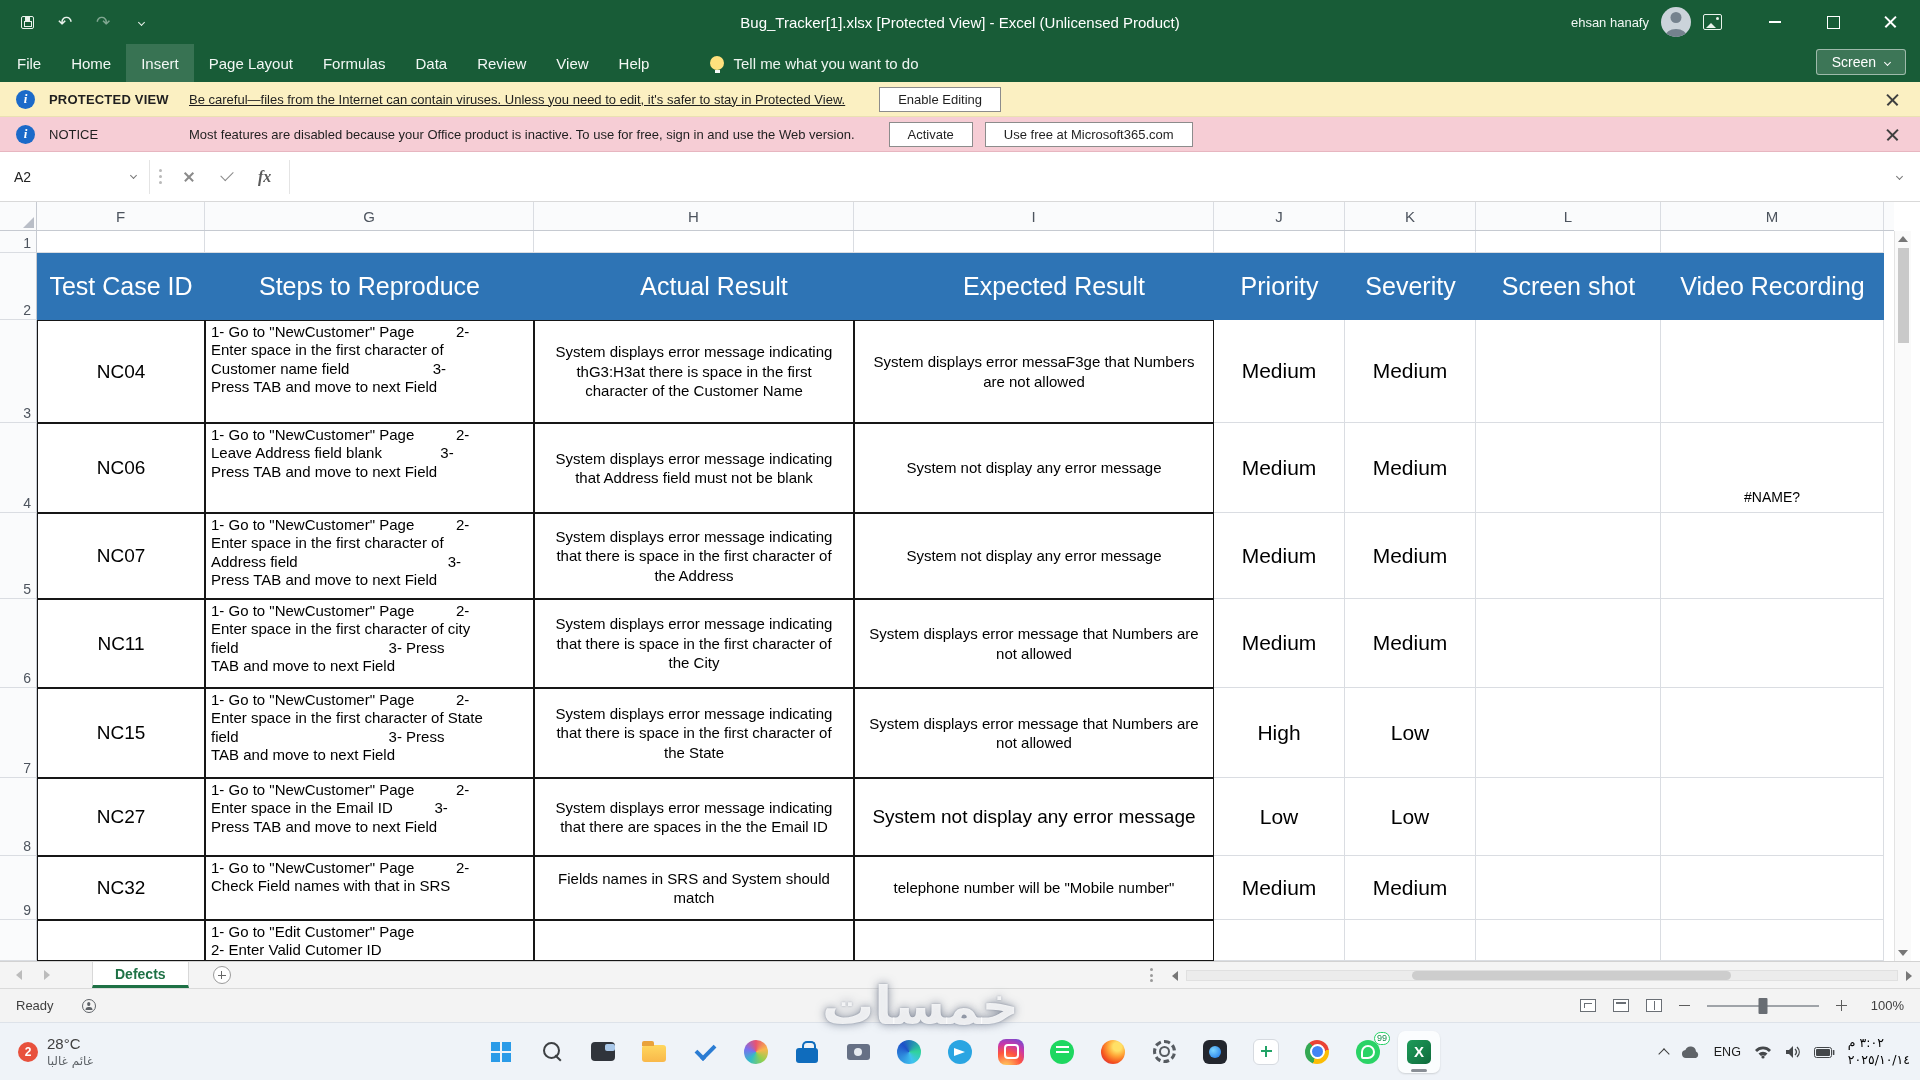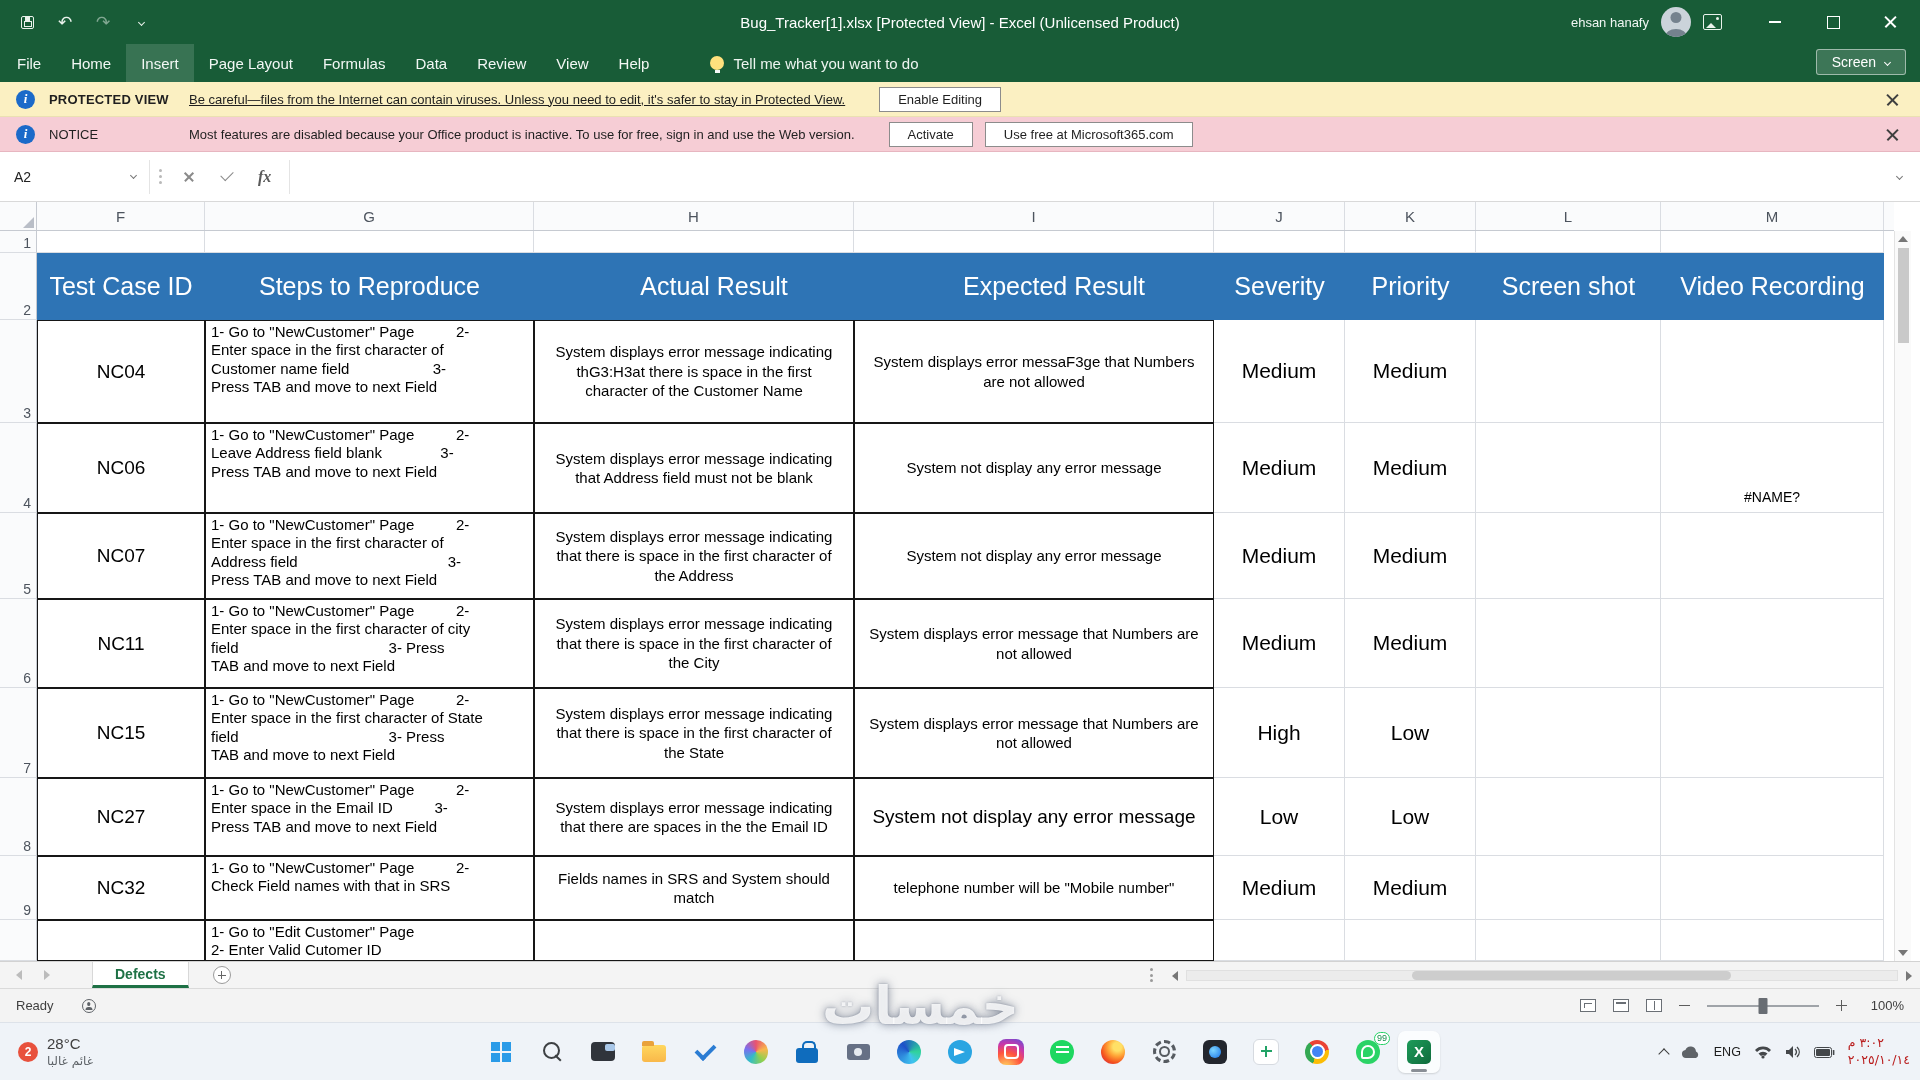--- a/index.html
+++ b/index.html
@@ -187,21 +187,21 @@
   .ic-notes::after{content:"";position:absolute;width:11px;height:11px;background:linear-gradient(#21A366,#21A366) center/11px 2.4px no-repeat,linear-gradient(#21A366,#21A366) center/2.4px 11px no-repeat}
   .ic-chrome::before{content:"";width:24px;height:24px;border-radius:50%;background:conic-gradient(from -40deg,#EA4335 0 120deg,#FBBC05 120deg 240deg,#34A853 240deg 360deg)}
   .ic-chrome::after{content:"";position:absolute;width:11px;height:11px;border-radius:50%;background:#4285F4;border:2.5px solid #fff}
   .ic-whatsapp::before{content:"";width:24px;height:24px;border-radius:50%;background:#2BD366}
   .ic-whatsapp::after{content:"";position:absolute;width:10px;height:10px;border:2.5px solid #fff;border-radius:50% 50% 50% 2px}
   .ic-excel::before{content:"";width:24px;height:24px;border-radius:5px;background:linear-gradient(135deg,#1E9C5A,#0E6B3C)}
   .ic-excel::after{content:"X";position:absolute;color:#fff;font-weight:bold;font-size:15px}
   .tray{position:absolute;right:10px;top:0;height:58px;display:flex;align-items:center;gap:13px}
   .trchev{width:8px;height:8px;border-right:1.7px solid #3c3c3c;border-bottom:1.7px solid #3c3c3c;transform:rotate(-135deg);margin-top:4px}
   .lang{font-size:12.5px;color:#1c1c1c}
-  .clock{display:flex;flex-direction:column;align-items:flex-end;line-height:1.35;font-size:12.5px;color:#b91c1c;direction:rtl;font-family:"DejaVu Sans",sans-serif}
+  .clock{display:flex;flex-direction:column;align-items:flex-end;line-height:1.35;font-size:12.5px;color:#000000;direction:rtl;font-family:"DejaVu Sans",sans-serif}
   .trayic{display:flex;align-items:center}
 
   
   .watermark{position:absolute;left:822px;top:976px;z-index:50;font-size:52px;font-weight:bold;color:rgba(255,255,255,0.85);text-shadow:0 0 10px rgba(100,110,130,0.8),0 0 2px rgba(100,110,130,0.55);filter:blur(.6px);direction:rtl;font-family:"DejaVu Sans",sans-serif;pointer-events:none}
 </style>
 </head>
 <body>
 
 <div class="screen">
 
@@ -323,22 +323,22 @@
           <div class="cl" style="width: 131px;"></div>
           <div class="cl" style="width: 131px;"></div>
           <div class="cl" style="width: 185px;"></div>
           <div class="cl" style="width: 223px;"></div>
         </div>
         <div class="grow" style="height: 67px;">
           <div class="cl hd" style="width: 168px;">Test Case ID</div>
           <div class="cl hd" style="width: 329px;">Steps to Reproduce</div>
           <div class="cl hd" style="width: 360px;">Actual Result</div>
           <div class="cl hd" style="width: 320px;">Expected Result</div>
+          <div class="cl hd" style="width: 131px;">Priority</div>
           <div class="cl hd" style="width: 131px;">Severity</div>
-          <div class="cl hd" style="width: 131px;">Priority</div>
           <div class="cl hd" style="width: 185px;">Screen shot</div>
           <div class="cl hd" style="width: 223px;">Video Recording</div>
         </div>
         <div class="grow" style="height: 103px;">
           <div class="cl bk idc" style="width: 168px;">NC04</div>
           <div class="cl bk steps" style="width: 329px;">1- Go to "NewCustomer" Page          2-
 Enter space in the first character of
 Customer name field                    3-
 Press TAB and move to next Field</div>
           <div class="cl bk res" style="width: 320px;">System displays error message indicating thG3:H3at there is space in the first character of the Customer Name</div>

